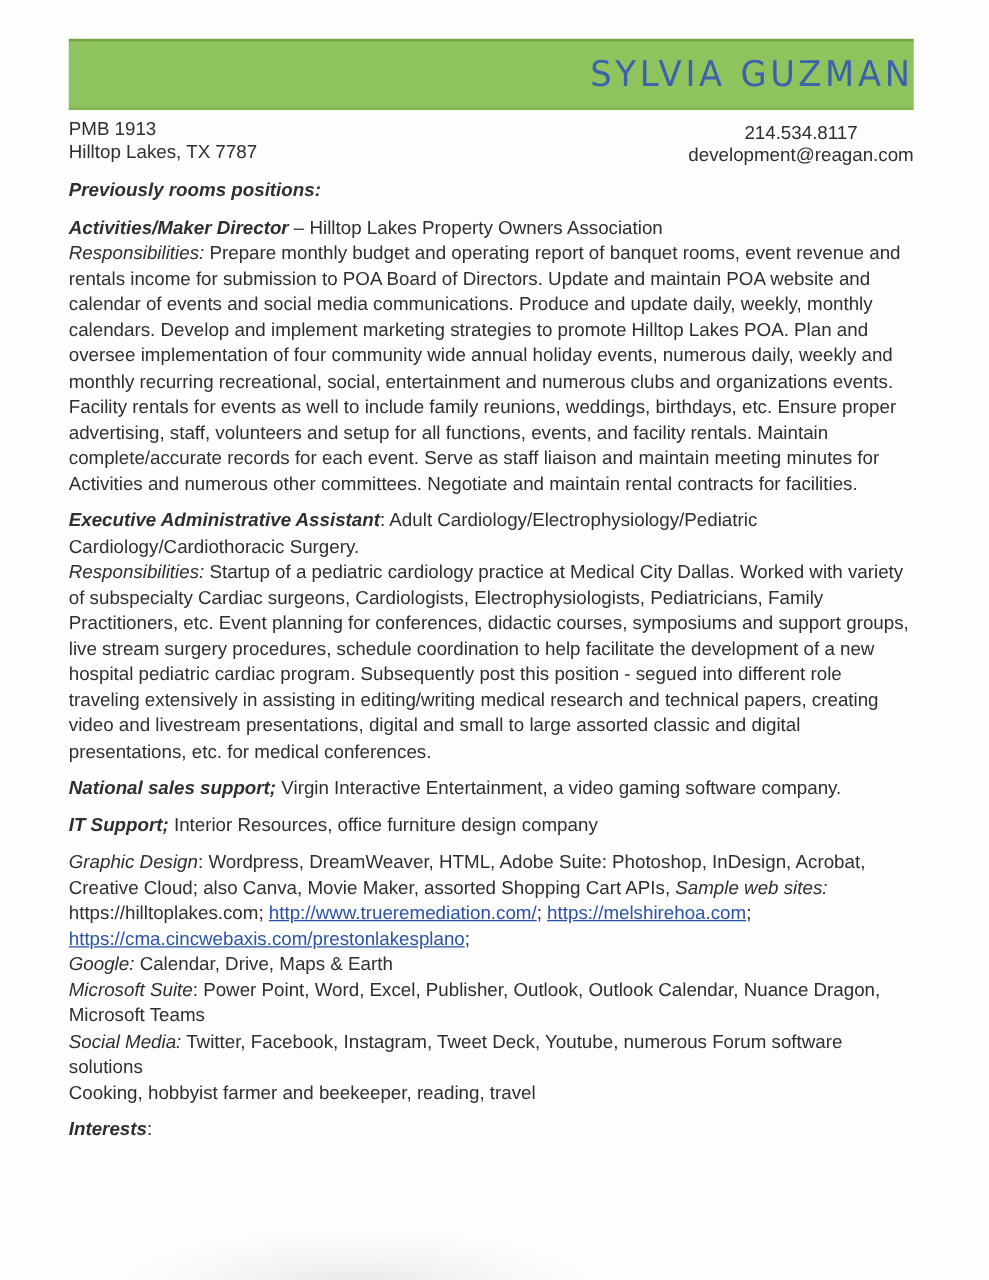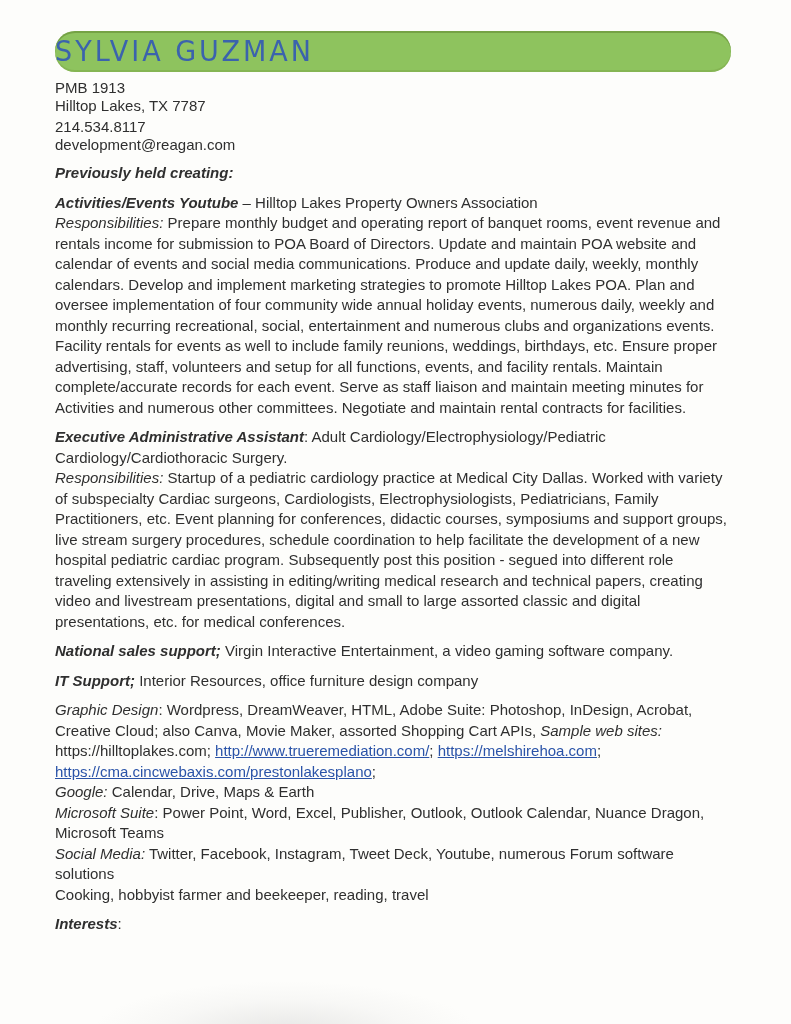--- a/index.html
+++ b/index.html
@@ -6,40 +6,39 @@
   body{
     width:791px;height:1024px;
     background:#fdfdfb;
     font-family:"Liberation Sans", sans-serif;
     color:#2f2f2f;
     position:relative;
     overflow:hidden;
   }
   .content{position:absolute;left:55px;top:31px;width:676px}
   .banner{
-    height:41px;
-    display:flex;align-items:center;justify-content:flex-start;
+    height:57px;
+    display:flex;align-items:center;justify-content:flex-end;
     background-color:#8ec35e;
     box-shadow:inset 0 2px 0 rgba(92,130,44,0.5), inset 0 -2px 0 rgba(118,156,64,0.35);
-    border-radius:20px;
   }
   .banner-name{
     font-family:"DejaVu Sans", sans-serif;
     font-size:27px;
     letter-spacing:3px;
     color:#3b63ad;
     font-weight:normal;
     transform:scaleY(1.05);
   }
   .contact{
     display:flex;justify-content:space-between;
     margin-top:7px;
-    font-size:15px;line-height:18px;flex-direction:column;
+    font-size:15px;line-height:18px;
   }
-  .contact-right{text-align:left;padding-top:3px}
+  .contact-right{text-align:center;padding-top:3px}
   .body-text{margin-top:5px}
   .para{margin:9px 0 0;font-size:15px;line-height:20.5px}
   .para.tight{margin-top:0}
   .b{font-weight:bold}
   .i{font-style:italic}
   .link{color:#2a53a8;text-decoration:underline;cursor:pointer}
   .smudge{
     position:absolute;left:95px;bottom:-8px;width:380px;height:50px;
     background:radial-gradient(ellipse at 50% 100%, rgba(165,165,165,0.25), rgba(200,200,200,0.10) 45%, transparent 72%);
     pointer-events:none;
@@ -59,22 +58,22 @@
       <div>PMB 1913</div>
       <div>Hilltop Lakes, TX 7787</div>
     </div>
     <div class="contact-right">
       <div>214.534.8117</div>
       <div>development@reagan.com</div>
     </div>
   </div>
 
   <div class="body-text">
-      <p class="para"><span class="b i">Previously held creating:</span></p>
-      <p class="para"><span class="b i">Activities/Events Youtube</span><span class=""> – Hilltop Lakes Property Owners Association</span></p>
+      <p class="para"><span class="b i">Previously rooms positions:</span></p>
+      <p class="para"><span class="b i">Activities/Maker Director</span><span class=""> – Hilltop Lakes Property Owners Association</span></p>
       <p class="para tight"><span class="i">Responsibilities:</span><span class=""> Prepare monthly budget and operating report of banquet rooms, event revenue and rentals income for submission to POA Board of Directors. Update and maintain POA website and calendar of events and social media communications. Produce and update daily, weekly, monthly calendars. Develop and implement marketing strategies to promote Hilltop Lakes POA.  Plan and oversee implementation of four community wide annual holiday events, numerous daily, weekly and monthly recurring recreational, social, entertainment and numerous clubs and organizations events. Facility rentals for events as well to include family reunions, weddings, birthdays, etc. Ensure proper advertising, staff, volunteers and setup for all functions, events, and facility rentals. Maintain complete/accurate records for each event. Serve as staff liaison and maintain meeting minutes for Activities and numerous other committees. Negotiate and maintain rental contracts for facilities.</span></p>
       <p class="para"><span class="b i">Executive Administrative Assistant</span><span class="">: Adult Cardiology/Electrophysiology/Pediatric Cardiology/Cardiothoracic Surgery.</span></p>
       <p class="para tight"><span class="i">Responsibilities:</span><span class=""> Startup of a pediatric cardiology practice at Medical City Dallas. Worked with variety of subspecialty Cardiac surgeons, Cardiologists, Electrophysiologists, Pediatricians, Family Practitioners, etc. Event planning for conferences, didactic courses, symposiums and support groups, live stream surgery procedures, schedule coordination to help facilitate the development of a new hospital pediatric cardiac program. Subsequently post this position - segued into different role traveling extensively in assisting in editing/writing medical research and technical papers, creating video and livestream presentations, digital and small to large assorted classic and digital presentations, etc. for medical conferences.</span></p>
       <p class="para"><span class="b i">National sales support;</span><span class=""> Virgin Interactive Entertainment, a video gaming software company.</span></p>
       <p class="para"><span class="b i">IT Support;</span><span class=""> Interior Resources, office furniture design company</span></p>
       <p class="para"><span class="i">Graphic Design</span><span class="">: Wordpress, DreamWeaver, HTML, Adobe Suite: Photoshop, InDesign, Acrobat, Creative Cloud; also Canva, Movie Maker, assorted Shopping Cart APIs, </span><span class="i">Sample web sites:</span><span class=""> https://hilltoplakes.com; </span><span class="link" style="color: rgb(42, 83, 168);">http://www.trueremediation.com/</span><span class="">; </span><span class="link" style="color: rgb(42, 83, 168);">https://melshirehoa.com</span><span class="">; </span><span class="link" style="color: rgb(42, 83, 168);">https://cma.cincwebaxis.com/prestonlakesplano</span><span class="">;</span></p>
       <p class="para tight"><span class="i">Google:</span><span class=""> Calendar, Drive, Maps &amp; Earth</span></p>
       <p class="para tight"><span class="i">Microsoft Suite</span><span class="">: Power Point, Word, Excel, Publisher, Outlook, Outlook Calendar, Nuance Dragon, Microsoft Teams</span></p>
       <p class="para tight"><span class="i">Social Media:</span><span class=""> Twitter, Facebook, Instagram, Tweet Deck, Youtube, numerous Forum software solutions</span></p>
       <p class="para tight"><span class="">Cooking, hobbyist farmer and beekeeper, reading, travel</span></p>

